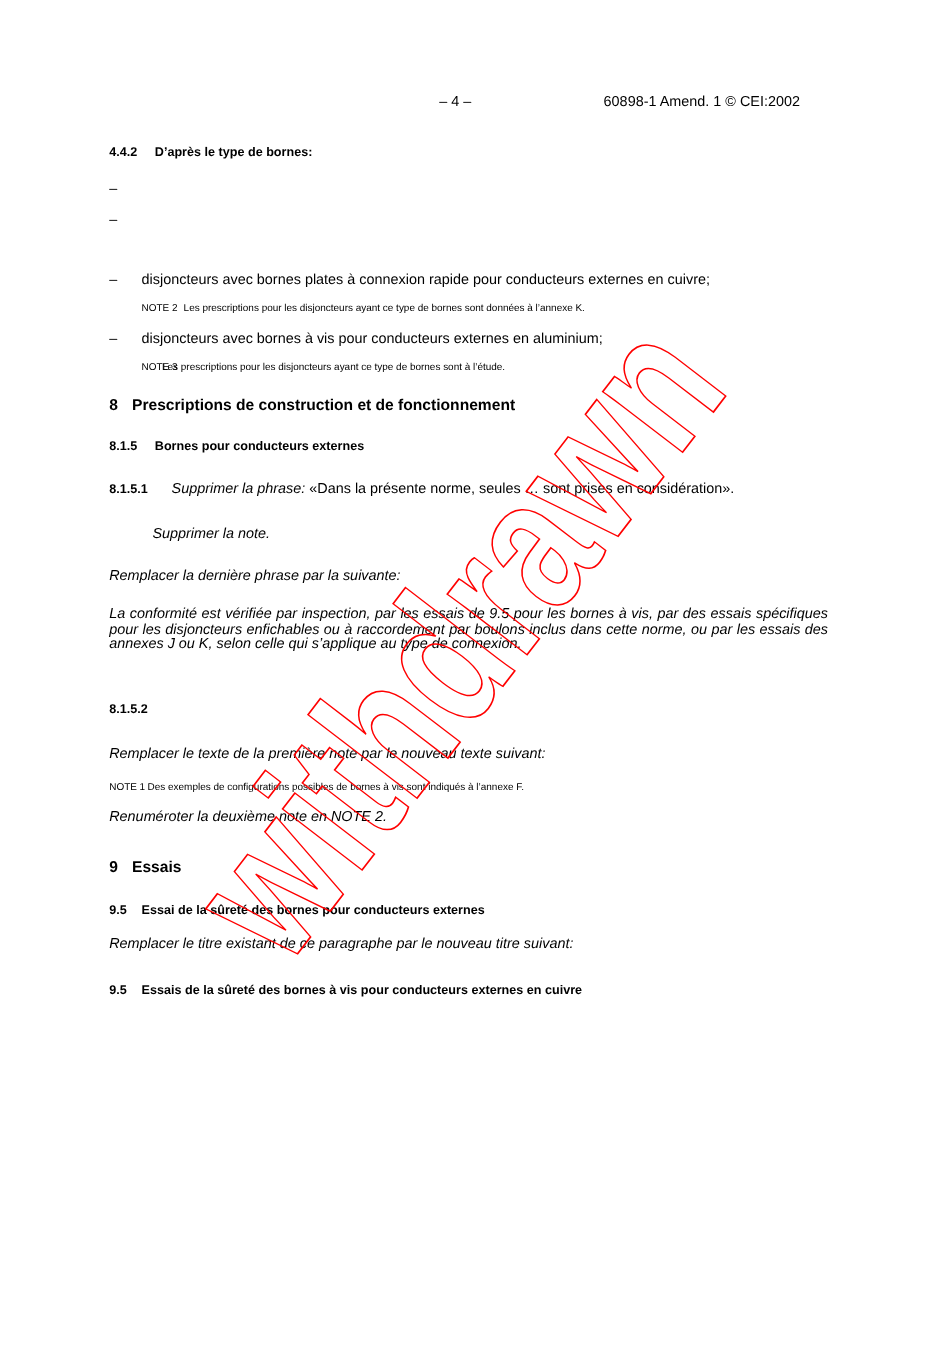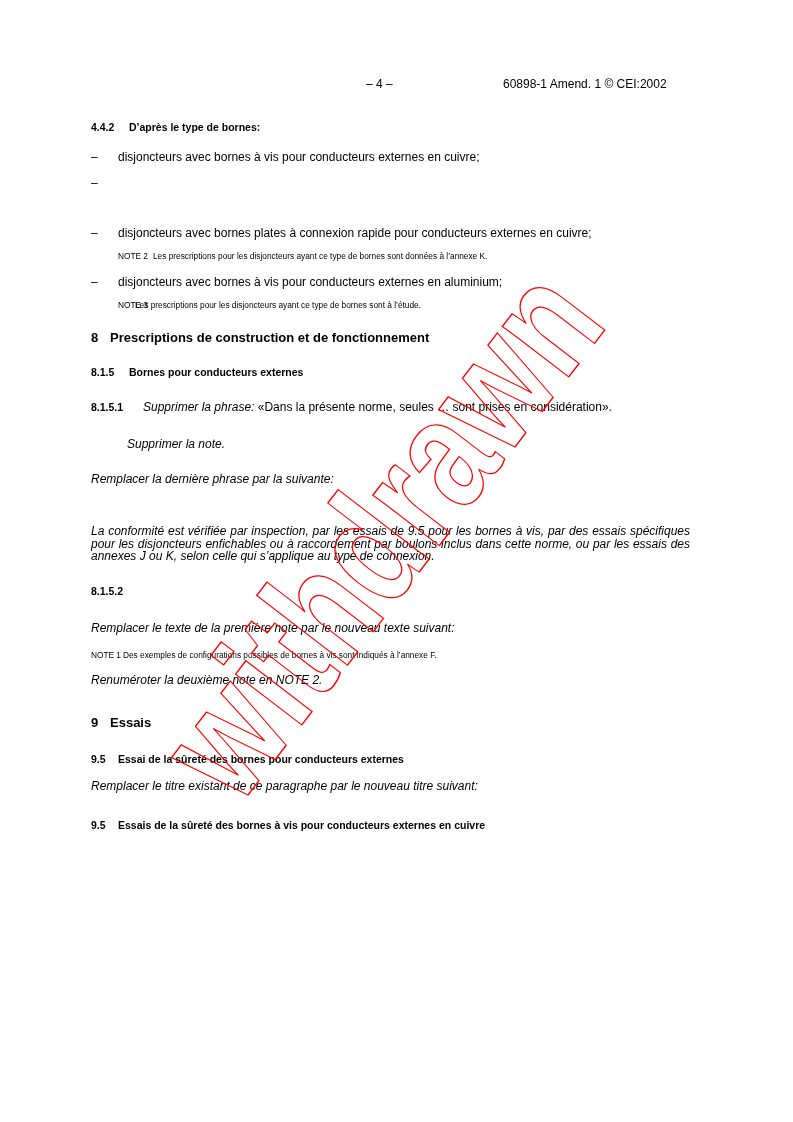--- a/index.html
+++ b/index.html
@@ -28,21 +28,20 @@
 <div class="page">
 
   <div class="hdr-page">– 4 –</div>
   <div class="hdr-ref">60898-1 Amend. 1 © CEI:2002</div>
 
   <div class="line h3" style="top:121px;">
     <span class="num" style="width:38px;">4.4.2</span><span>D’après le type de bornes:</span>
   </div>
 
   <div class="dash" style="top:150px;">–</div>
-  <div class="item" style="top:150px;">disjoncteurs avec bornes à vis pour conducteurs externes en cuivre;</div>
 
   <div class="dash" style="top:176px;">–</div>
 
   <div class="dash" style="top:226px;">–</div>
   <div class="item" style="top:226px;">disjoncteurs avec bornes plates à connexion rapide pour conducteurs externes en cuivre;</div>
   <div class="line note" style="top:251px;">
     <span class="num" style="width:35px;">NOTE 2</span><span>Les prescriptions pour les disjoncteurs ayant ce type de bornes sont données à l’annexe K.</span>
   </div>
 
   <div class="dash" style="top:275px;">–</div>
@@ -59,21 +58,21 @@
     <span class="num" style="width:38px;">8.1.5</span><span>Bornes pour conducteurs externes</span>
   </div>
 
   <div class="line body" style="top:400px;">
     <span class="b" style="font-size:10.5px; display:inline-block; width:52px;">8.1.5.1</span><span class="i">Supprimer la phrase:</span> <span>«Dans la présente norme, seules … sont prises en considération».</span>
   </div>
 
   <div class="line body i" style="top:437px;margin-left:36px;">Supprimer la note.</div>
   <div class="line body i" style="top:472px;">Remplacer la dernière phrase par la suivante:</div>
 
-  <div class="just" style="top:505px;margin-top:20px;">La conformité est vérifiée par inspection, par les essais de 9.5 pour les bornes à vis, par des essais spécifiques pour les disjoncteurs enfichables ou à raccordement par boulons inclus dans cette norme, ou par les essais des annexes J ou K, selon celle qui s’applique au type de connexion.</div>
+  <div class="just" style="top:505px;">La conformité est vérifiée par inspection, par les essais de 9.5 pour les bornes à vis, par des essais spécifiques pour les disjoncteurs enfichables ou à raccordement par boulons inclus dans cette norme, ou par les essais des annexes J ou K, selon celle qui s’applique au type de connexion.</div>
 
   <div class="line h3" style="top:585px;">8.1.5.2</div>
   <div class="line body i" style="top:621px;">Remplacer le texte de la première note par le nouveau texte suivant:</div>
   <div class="line" style="top:650px; font-size:8.3px;">
     <span class="num" style="width:32px;">NOTE 1</span><span>Des exemples de configurations possibles de bornes à vis sont indiqués à l’annexe F.</span>
   </div>
   <div class="line body i" style="top:673px;">Renuméroter la deuxième note en NOTE 2.</div>
 
   <div class="line h1" style="top:715px;">
     <span class="num" style="width:19px;">9</span><span>Essais</span>

